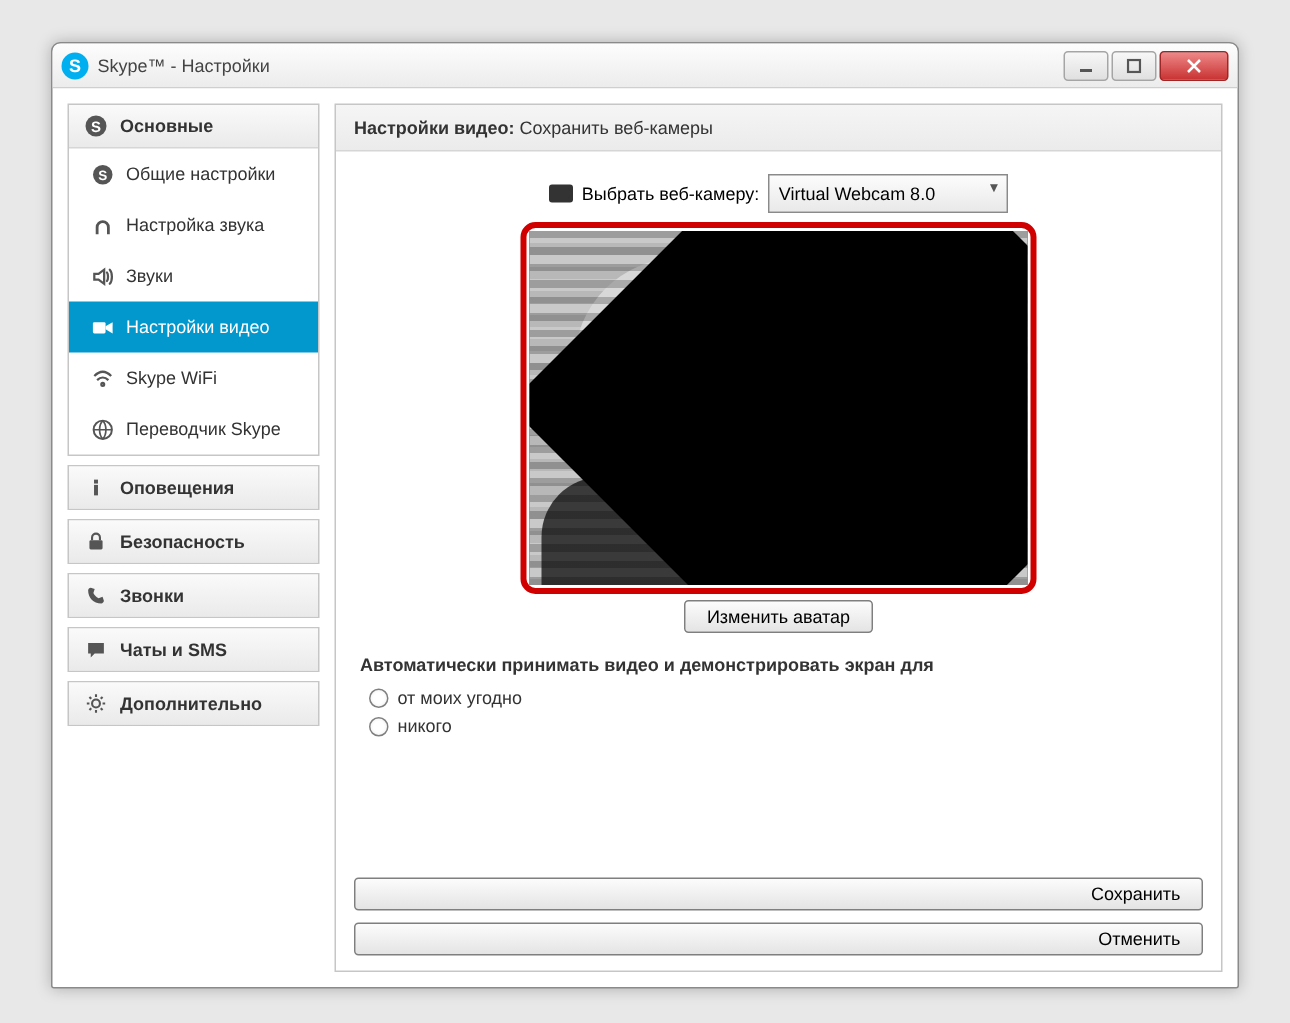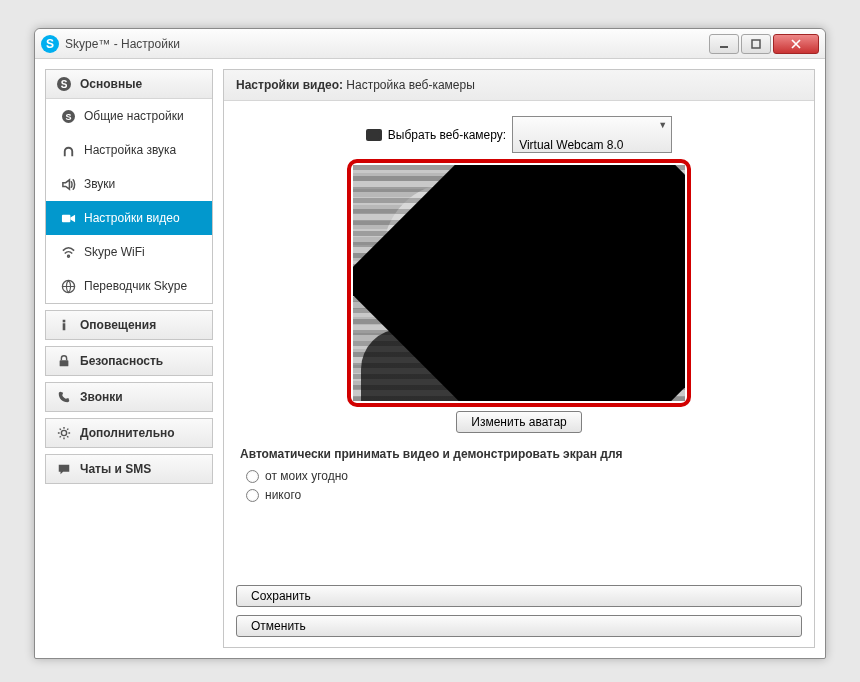--- a/index.html
+++ b/index.html
@@ -131,24 +131,24 @@
     gap: 6px;
     justify-content: center;
     margin-bottom: 6px;
     position: relative;
   }
   .webcam-row .cam-ic { width: 16px;height:12px;background:#333;border-radius:2px;position:relative; }
   .webcam-row .cam-ic::after{content:"";position:absolute;right:-4px;top:2px;border:4px solid transparent;border-left-color:#333;}
   .select {
     border: 1px solid #8a8a8a;
     background: linear-gradient(#fcfcfc,#e9e9e9);
-    height: 37px;
+    height: 26px;
     min-width: 160px;
     display: flex;
-    align-items: flex-end;
+    align-items: center;
     padding: 0 18px 0 6px;
     font-size: 12px;
     position: relative;
     cursor: pointer;
   }
   .select::after {
     content: "▼";
     position: absolute;
     right: 4px;
     top: 3px;
@@ -207,20 +207,21 @@
   .preview-btns {
     display:flex; justify-content:center; gap:20px; margin-top:4px; margin-bottom:14px;
   }
   .btn {
     border: 1px solid #7f7f7f;
     background: linear-gradient(#fcfcfc,#e4e4e4);
     padding: 3px 14px;
     font-size: 12px;
     border-radius: 3px;
     cursor: pointer;
+    text-align: right;
   }
   .btn.accent { border-color:#2ea0d6; box-shadow: 0 0 0 1px #a9defa inset; }
   .auto-label { font-weight:700; color:#333; margin-bottom:8px; }
   .radio-row {
     display:flex; align-items:center; gap:6px;
     margin: 5px 0 5px 6px;
     color:#333;
     cursor:pointer;
   }
   .radio {
@@ -358,43 +359,43 @@
                 <path d="M4 2c-1 0-2 1-2 2 0 6 4 10 10 10 1 0 2-1 2-2l-1-3-3 1c-2-1-3-2-4-4l1-3-3-1z" fill="currentColor"></path>
               </svg>
             </span>
           <span>Звонки</span>
         </div>
       </div>
       <div class="cat-box">
         <div class="cat-header">
           <span class="ic">
               <svg width="14" height="14" viewBox="0 0 16 16">
+                <path d="M2 3h12v8H7l-3 3v-3H2z" fill="currentColor"></path>
+              </svg>
+            </span>
+          <span>Чаты и SMS</span>
+        </div>
+      </div>
+      <div class="cat-box">
+        <div class="cat-header">
+          <span class="ic">
+              <svg width="14" height="14" viewBox="0 0 16 16">
                 <circle cx="8" cy="8" r="3" fill="none" stroke="currentColor" stroke-width="1.6"></circle>
                 <path d="M8 1v2M8 13v2M1 8h2M13 8h2M3 3l1.4 1.4M11.6 11.6L13 13M13 3l-1.4 1.4M4.4 11.6L3 13" stroke="currentColor" stroke-width="1.6"></path>
               </svg>
             </span>
           <span>Дополнительно</span>
         </div>
       </div>
-      <div class="cat-box">
-        <div class="cat-header">
-          <span class="ic">
-              <svg width="14" height="14" viewBox="0 0 16 16">
-                <path d="M2 3h12v8H7l-3 3v-3H2z" fill="currentColor"></path>
-              </svg>
-            </span>
-          <span>Чаты и SMS</span>
-        </div>
-      </div>
 
     </div>
 
     <div class="main">
       <div class="section-header">
-        <b>Настройки видео:</b><span> Настройка веб-камеры</span>
+        <b>Настройки видео:</b><span> Сохранить веб-камеры</span>
       </div>
       <div class="panel">
         <div class="webcam-row">
           <span class="cam-ic"></span>
           <span>Выбрать веб-камеру:</span>
           <div class="select">
             <span>Virtual Webcam 8.0</span>
           </div>
         </div>
 

